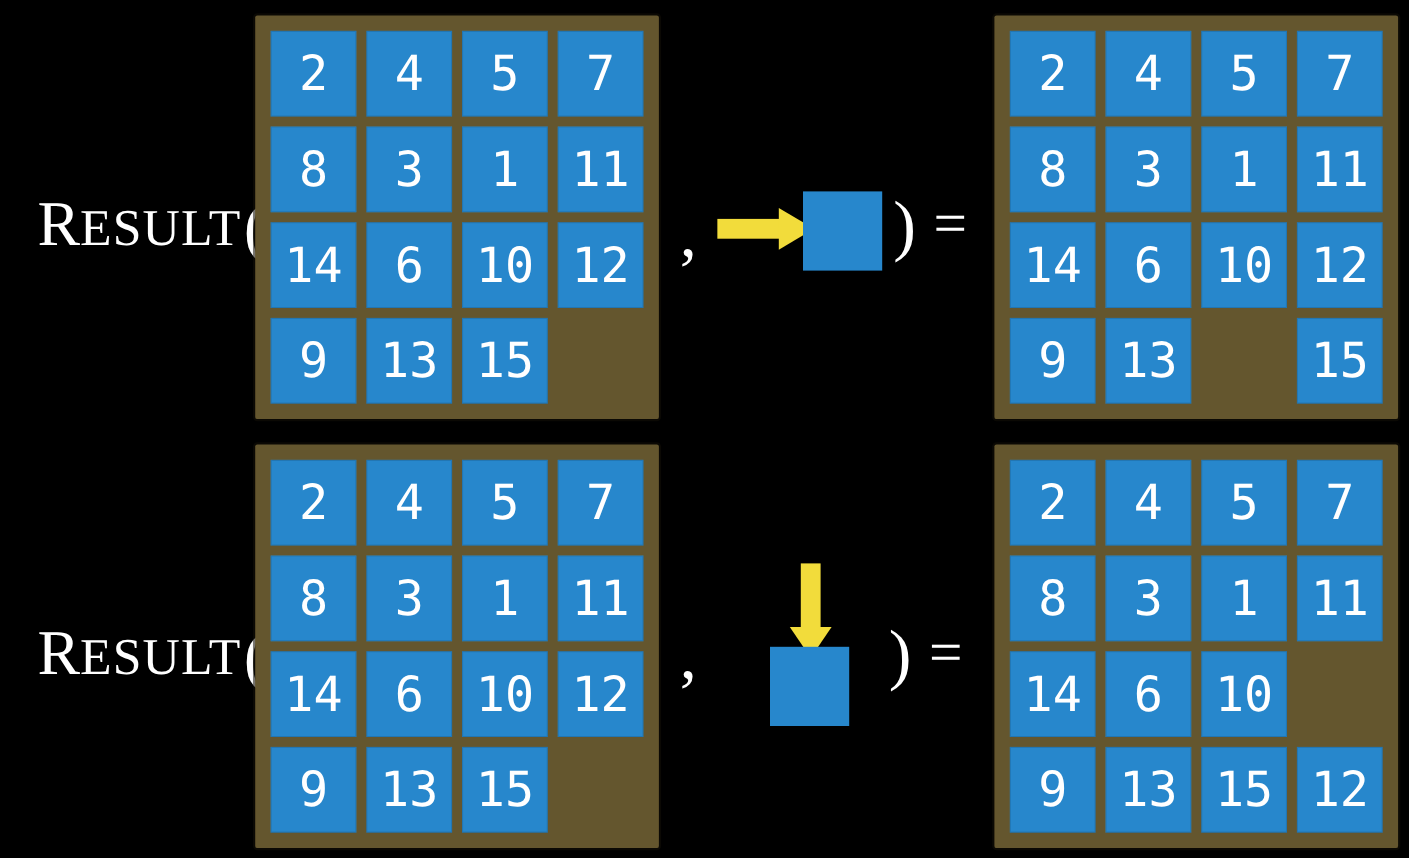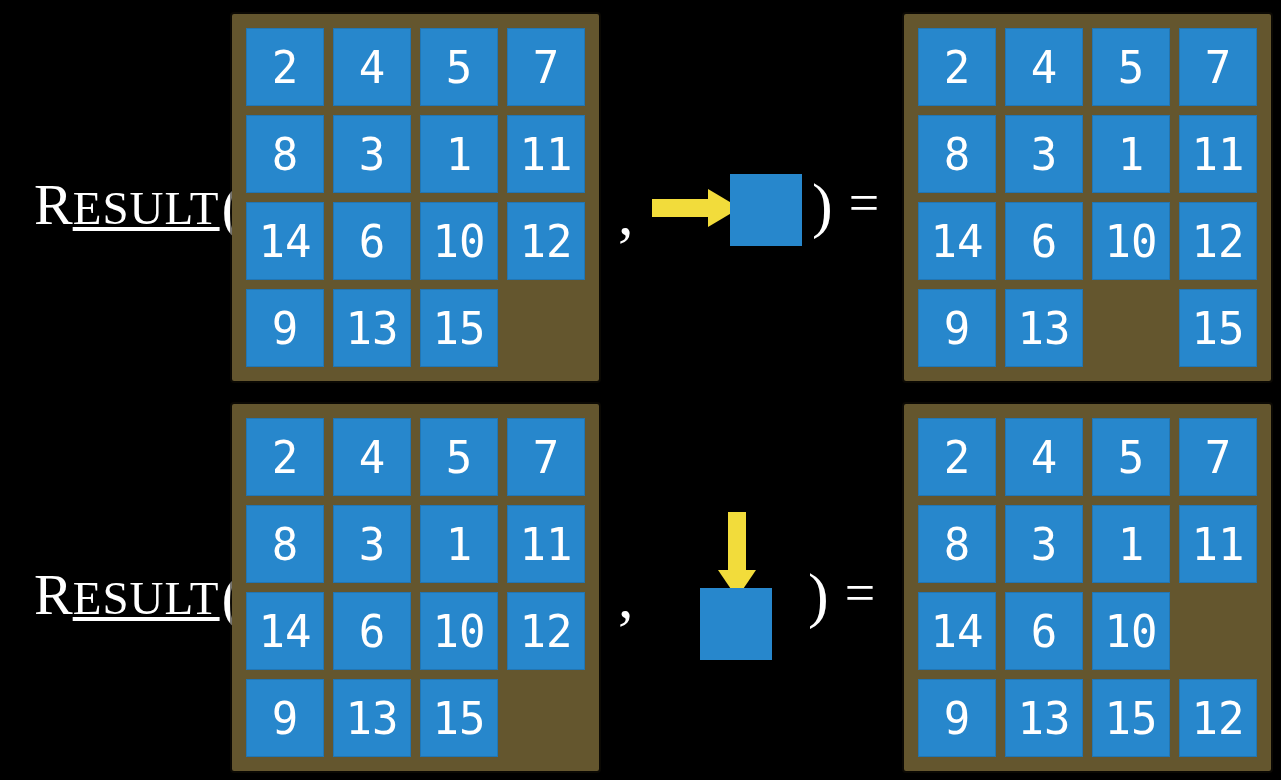--- a/index.html
+++ b/index.html
@@ -13,21 +13,21 @@
   .figure{position:absolute;inset:0;}
 
   
   .fn-label{
     position:absolute;
     display:flex;align-items:baseline;
     color:var(--text,#fff);
     white-space:nowrap;
   }
   .fn-label .lead{font-size:58px;line-height:1;}
-  .fn-label .rest{font-size:47px;line-height:1;letter-spacing:1px;text-decoration:underline;}
+  .fn-label .rest{font-size:47px;line-height:1;letter-spacing:1px;}
   .fn-label .paren{font-size:62px;line-height:1;margin-left:2px;transform:translateY(4px);}
 
   .comma{
     position:absolute;
     color:var(--text,#fff);
     font-size:62px;line-height:1;
   }
 
   .closing{
     position:absolute;

